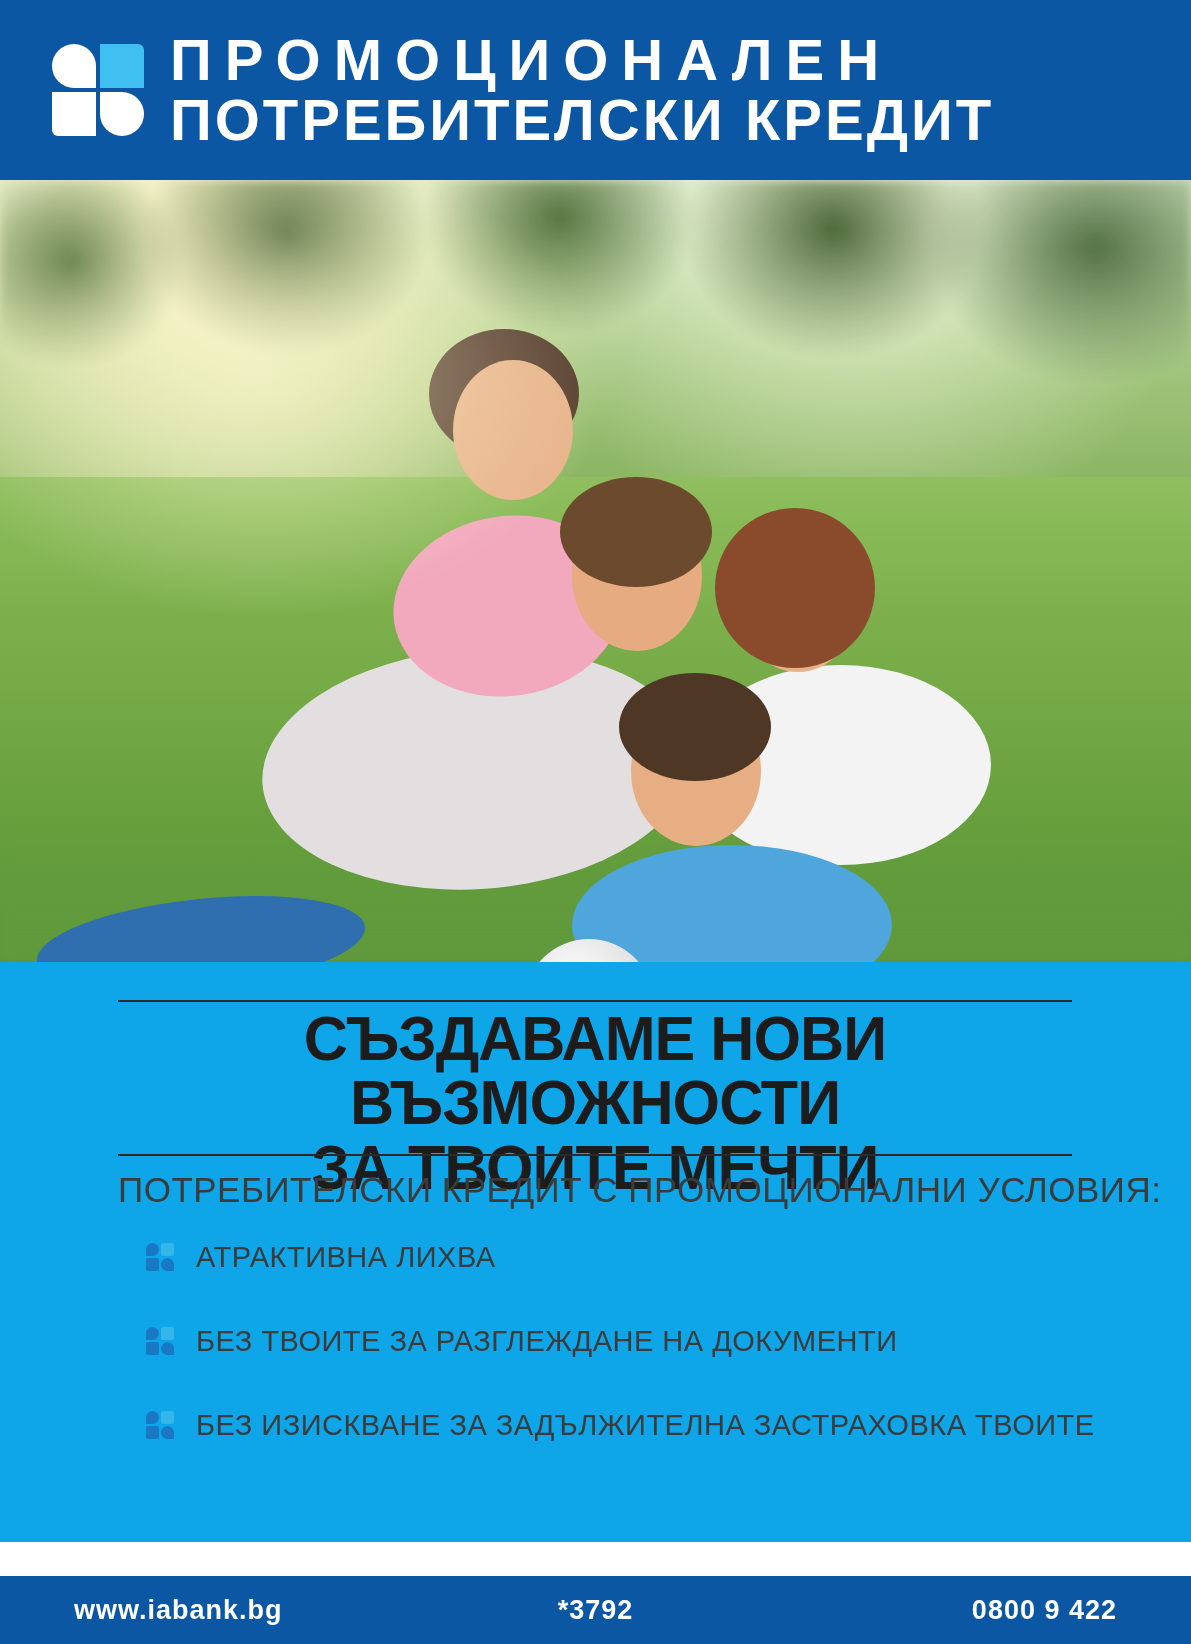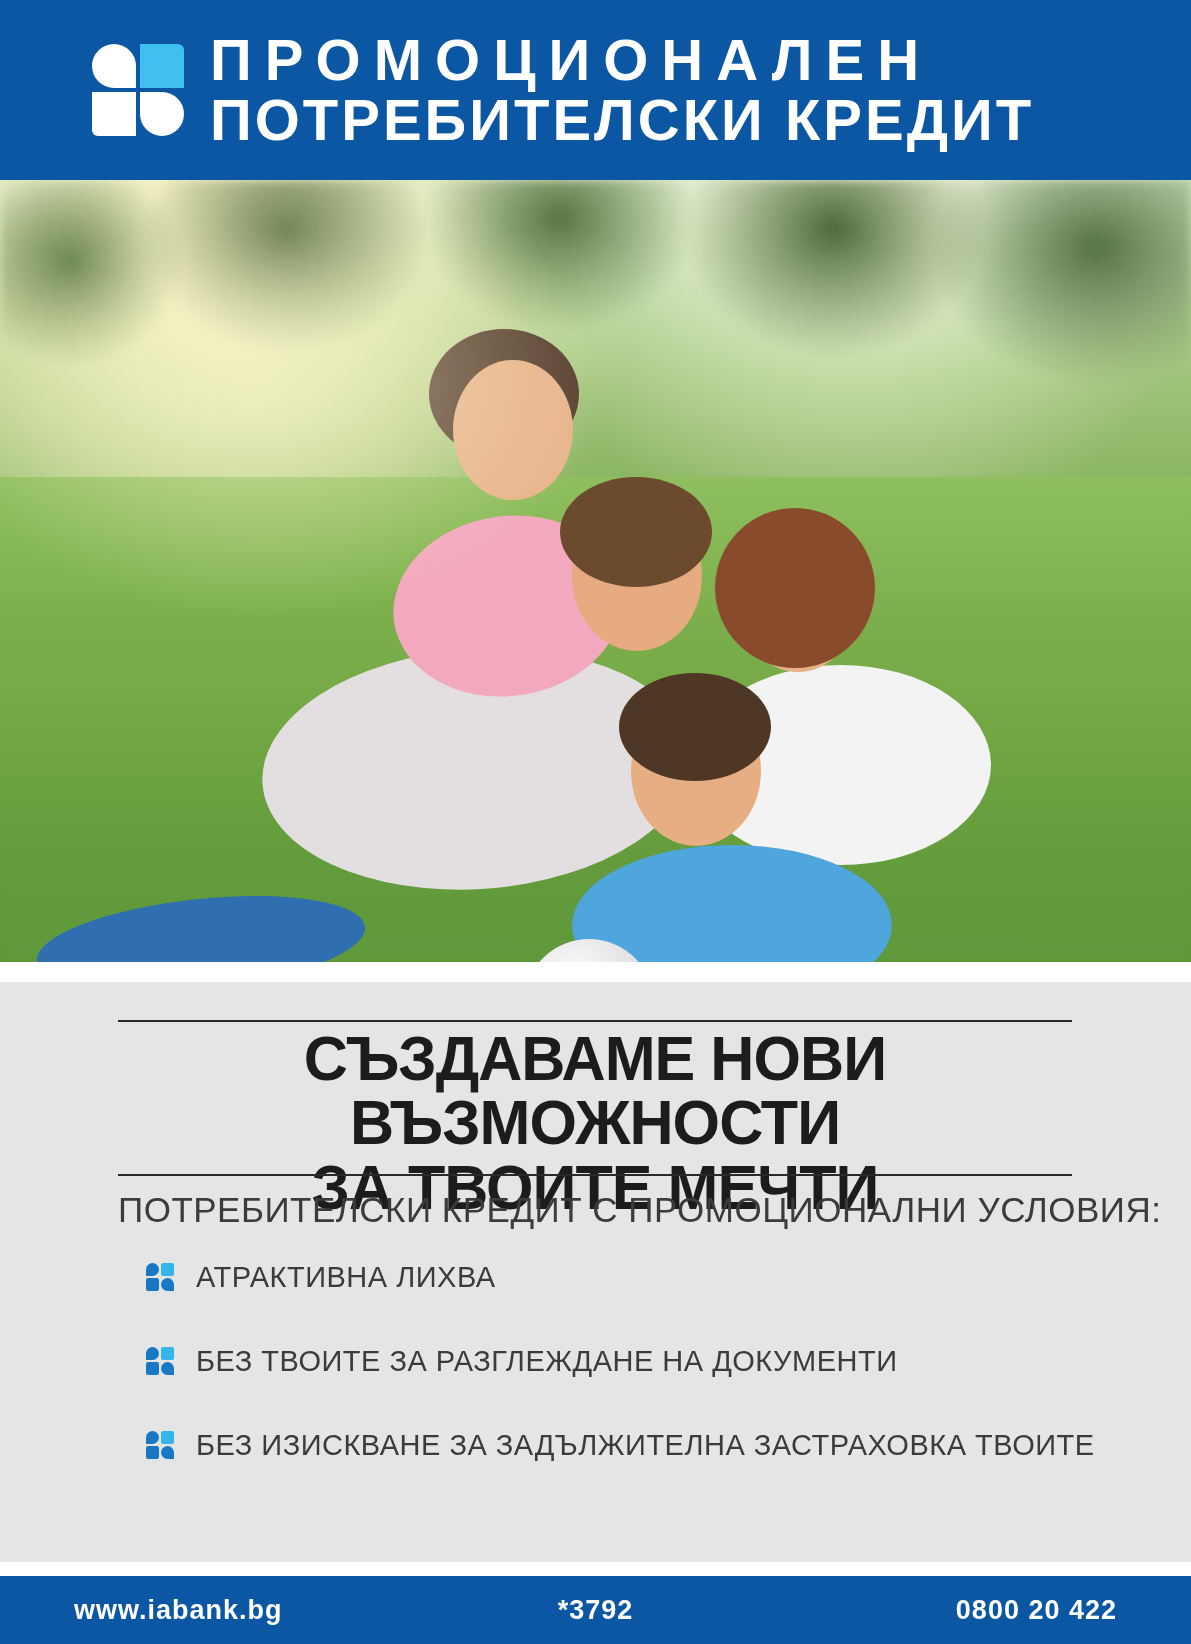--- a/index.html
+++ b/index.html
@@ -19,21 +19,21 @@
 
   
   .header {
     position: absolute;
     left: 0; top: 0;
     width: 1191px;
     height: 180px;
     background: #0b57a4;
     display: flex;
     align-items: center;
-    padding-left: 92px;
+    padding-left: 52px;
   }
   .logo-mark {
     position: relative;
     width: 92px;
     height: 92px;
     flex: 0 0 92px;
     margin-right: 26px;
   }
   .logo-mark .q {
     position: absolute;
@@ -140,22 +140,21 @@
   .f-boy-body { left: 48%; top: 85%; width: 320px; height: 160px; background: #4ea6dd; border-radius: 90px 70px 30px 30px; }
   .f-jeans { left: 3%; top: 92%; width: 330px; height: 90px; background: #2f6fb0; border-radius: 50px; transform: rotate(-6deg); }
   .f-ball { left: 44%; top: 97%; width: 130px; height: 130px; background: radial-gradient(circle at 38% 34%, #ffffff 0%, #e2e2e2 55%, #b9b9b9 100%); }
 
   
   .content {
     position: absolute;
     left: 0; top: 962px;
     width: 1191px;
     height: 580px;
-    background: #e5e5e5;
-    margin-top: 20px;
+    background: #0ea5e9;
   }
   .rule {
     position: absolute;
     left: 118px;
     width: 954px;
     height: 2px;
     background: #2a2a2a;
   }
   .rule-top { top: 38px; }
   .rule-bottom { top: 192px; }
@@ -315,16 +314,16 @@
         </span>
         <span class="bullet-text">БЕЗ ИЗИСКВАНЕ ЗА ЗАДЪЛЖИТЕЛНА ЗАСТРАХОВКА ТВОИТЕ</span>
       </div>
 
     </div>
   </div>
 
   <div class="footer">
     <span class="footer-site">www.iabank.bg</span>
     <span class="footer-short">*3792</span>
-    <span class="footer-phone">0800 20 422</span>
+    <span class="footer-phone">0800 9 422</span>
   </div>
 
 </div>
 
 </body></html>

